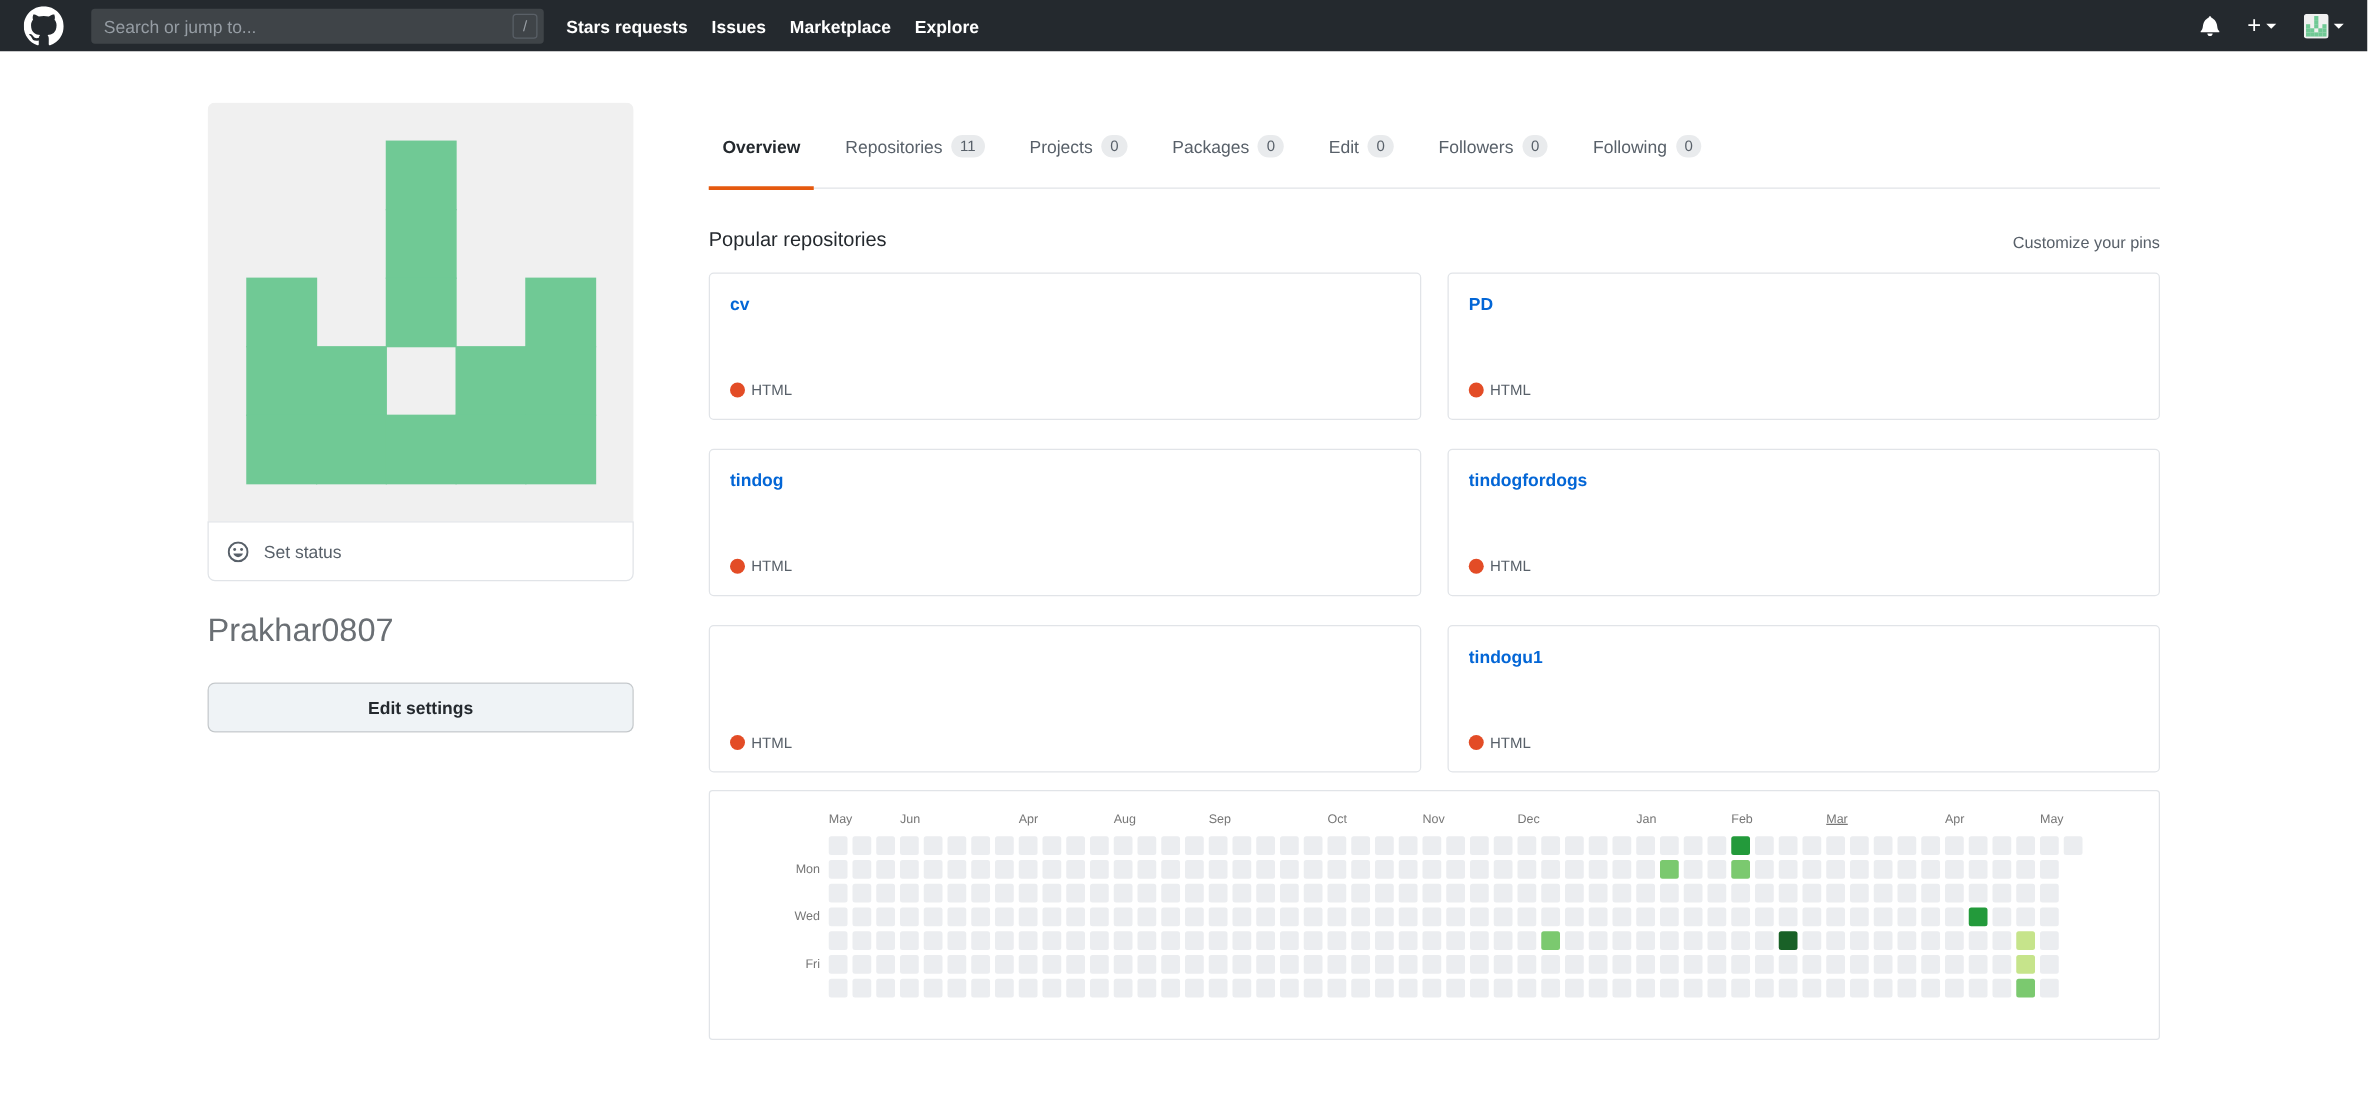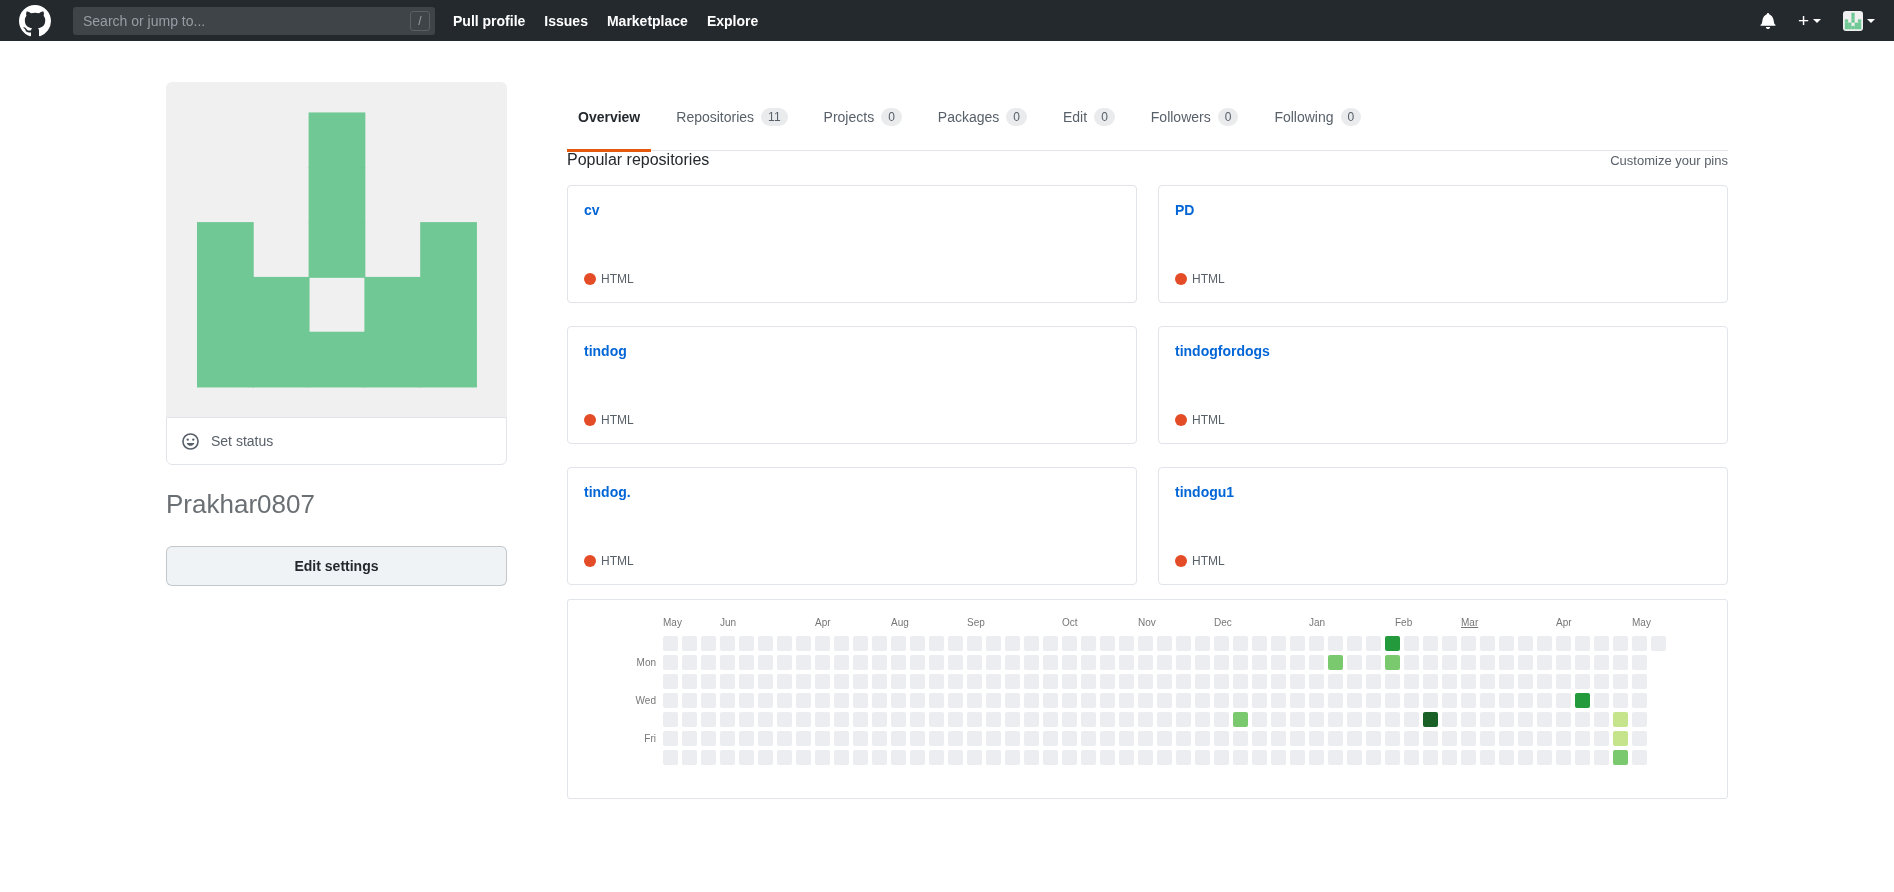--- a/index.html
+++ b/index.html
@@ -87,21 +87,21 @@
     margin-right: 14px;
   }
   .tab.active { color: #24292e; font-weight: 600; border-bottom-color: #e5590f; }
   .counter {
     background: #e9ebed; color: #586069; font-size: 12px; font-weight: 400;
     border-radius: 20px; padding: 2px 7px; line-height: 14px;
   }
 
   
   .section-head { display: flex; align-items: center; justify-content: space-between; }
-  .pinned-head { }
+  .pinned-head { margin-top: 33px; }
   .section-title { font-size: 16px; font-weight: 400; color: #24292e; }
   .muted-link { font-size: 13px; color: #586069; }
   .repo-grid {
     margin-top: 16px;
     display: grid; grid-template-columns: 1fr 1fr; gap: 23px 21px;
   }
   .repo-card {
     height: 118px; border: 1px solid #e1e4e8; border-radius: 4px;
     padding: 16px; display: flex; flex-direction: column;
   }
@@ -144,21 +144,21 @@
         <path fill-rule="evenodd" d="M8 0C3.58 0 0 3.58 0 8c0 3.54 2.29 6.53 5.47 7.59.4.07.55-.17.55-.38 0-.19-.01-.82-.01-1.49-2.01.37-2.53-.49-2.69-.94-.09-.23-.48-.94-.82-1.13-.28-.15-.68-.52-.01-.53.63-.01 1.08.58 1.23.82.72 1.21 1.87.87 2.33.66.07-.52.28-.87.51-1.07-1.78-.2-3.64-.89-3.64-3.95 0-.87.31-1.59.82-2.15-.08-.2-.36-1.02.08-2.12 0 0 .67-.21 2.2.82.64-.18 1.32-.27 2-.27s1.36.09 2 .27c1.53-1.04 2.2-.82 2.2-.82.44 1.1.16 1.92.08 2.12.51.56.82 1.27.82 2.15 0 3.07-1.87 3.75-3.65 3.95.29.25.54.73.54 1.48 0 1.07-.01 1.93-.01 2.2 0 .21.15.46.55.38A8.012 8.012 0 0 0 16 8c0-4.42-3.58-8-8-8z"></path>
       </svg>
   </span>
 
   <div class="search-wrap">
     <input class="search-input" type="text" placeholder="Search or jump to..." style="">
     <span class="slash-hint">/</span>
   </div>
 
   <nav class="nav-links">
-      <a class="nav-link">Pull profile</a>
+      <a class="nav-link">Stars requests</a>
       <a class="nav-link">Issues</a>
       <a class="nav-link">Marketplace</a>
       <a class="nav-link">Explore</a>
     </nav>
 
   <div class="topnav-right">
     <span class="bell-icon">
       <svg viewBox="0 0 14 16" aria-hidden="true">
           <path fill-rule="evenodd" d="M14 12v1H0v-1l.73-.58c.77-.77.81-2.55 1.19-4.42C2.69 3.23 6 2 6 2c0-.55.45-1 1-1s1 .45 1 1c0 0 3.39 1.23 4.16 5 .38 1.88.42 3.66 1.19 4.42l.66.58H14zm-7 4c1.11 0 2-.89 2-2H5c0 1.11.89 2 2 2z"></path>
         </svg>
@@ -291,21 +291,20 @@
           </div>
         </div>
         <div class="repo-card">
           <a class="repo-name">tindogfordogs</a>
           <div class="repo-footer">
             <span class="lang-dot" style="background: rgb(227, 76, 38);"></span>
             <span class="lang-label">HTML</span>
           </div>
         </div>
         <div class="repo-card">
-          <a class="repo-name">tindog.</a>
           <div class="repo-footer">
             <span class="lang-dot" style="background: rgb(227, 76, 38);"></span>
             <span class="lang-label">HTML</span>
           </div>
         </div>
         <div class="repo-card">
           <a class="repo-name">tindogu1</a>
           <div class="repo-footer">
             <span class="lang-dot" style="background: rgb(227, 76, 38);"></span>
             <span class="lang-label">HTML</span>
@@ -317,21 +316,21 @@
     <div class="contrib-box">
         <span class="cal-month" style="left: 95px;">May</span>
         <span class="cal-month" style="left: 152px;">Jun</span>
         <span class="cal-month" style="left: 247px;">Apr</span>
         <span class="cal-month" style="left: 323px;">Aug</span>
         <span class="cal-month" style="left: 399px;">Sep</span>
         <span class="cal-month" style="left: 494px;">Oct</span>
         <span class="cal-month" style="left: 570px;">Nov</span>
         <span class="cal-month" style="left: 646px;">Dec</span>
         <span class="cal-month" style="left: 741px;">Jan</span>
-        <span class="cal-month" style="left: 817px; margin-left: 10px;">Feb</span>
+        <span class="cal-month" style="left: 817px;">Feb</span>
         <span class="cal-month" style="left: 893px; text-decoration: underline;">Mar</span>
         <span class="cal-month" style="left: 988px;">Apr</span>
         <span class="cal-month" style="left: 1064px;">May</span>
         <span class="cal-day-label" style="top: 57px;">Mon</span>
         <span class="cal-day-label" style="top: 95px;">Wed</span>
         <span class="cal-day-label" style="top: 133px;">Fri</span>
         <span class="cal-cell" style="left: 95px; top: 36px; background: rgb(235, 237, 240);"></span>
         <span class="cal-cell" style="left: 95px; top: 55px; background: rgb(235, 237, 240);"></span>
         <span class="cal-cell" style="left: 95px; top: 74px; background: rgb(235, 237, 240);"></span>
         <span class="cal-cell" style="left: 95px; top: 93px; background: rgb(235, 237, 240);"></span>

